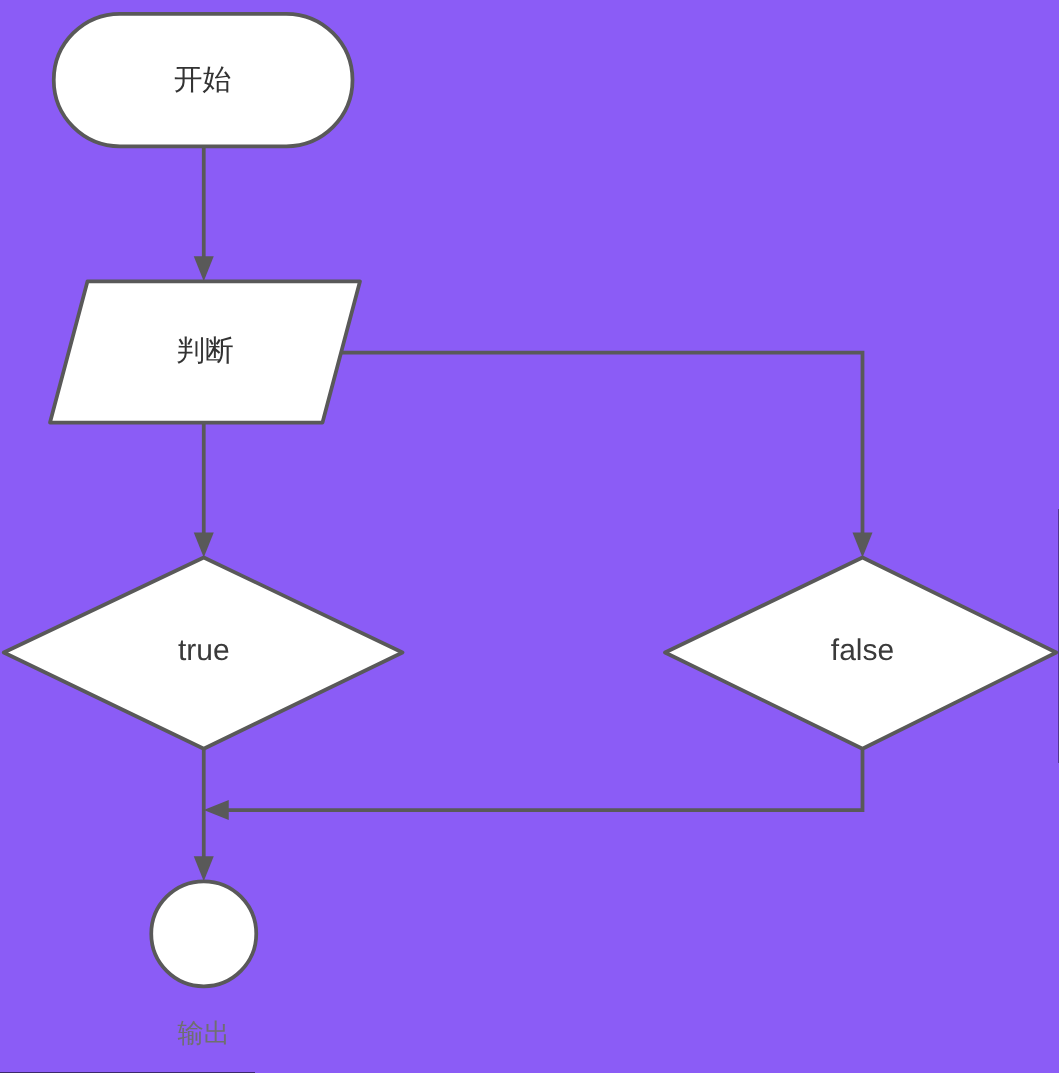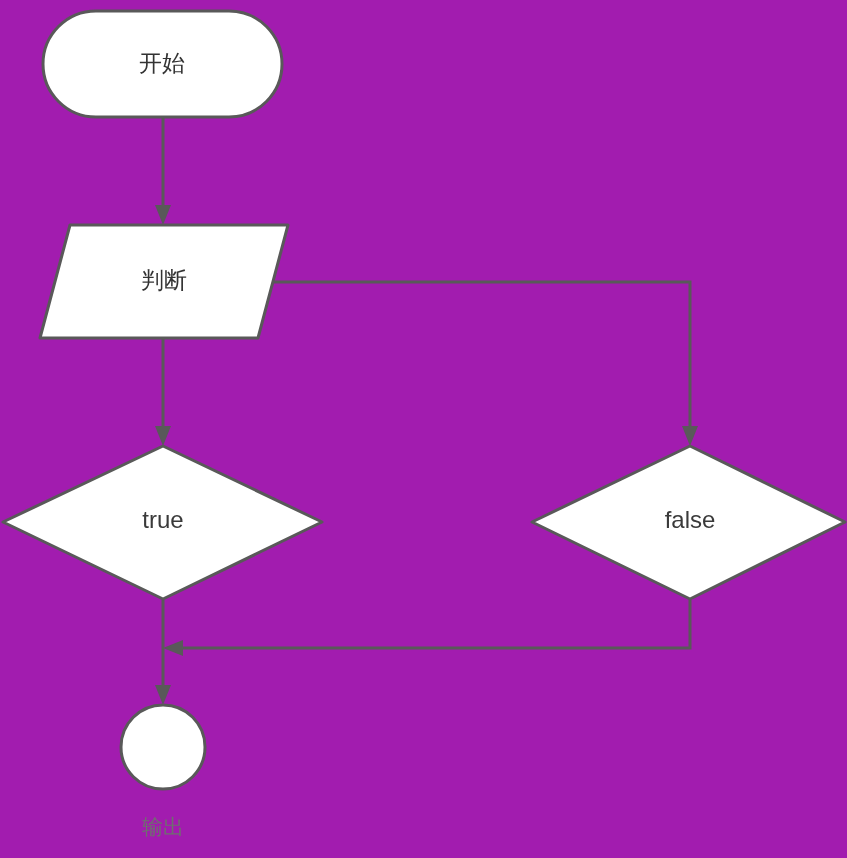--- a/index.html
+++ b/index.html
@@ -11,21 +11,21 @@
   body {
     width: 847px;
     height: 858px;
     overflow: hidden;
     font-family: "Liberation Sans", "DejaVu Sans", sans-serif;
   }
   #flow-canvas {
     position: relative;
     width: 847px;
     height: 858px;
-    background: #a21caf;
+    background: #8b5cf6;
   }
   #flow-svg {
     position: absolute;
     top: 0;
     left: 0;
     width: 847px;
     height: 858px;
   }
   .node-text {
     font-family: "Liberation Sans", "DejaVu Sans", sans-serif;

